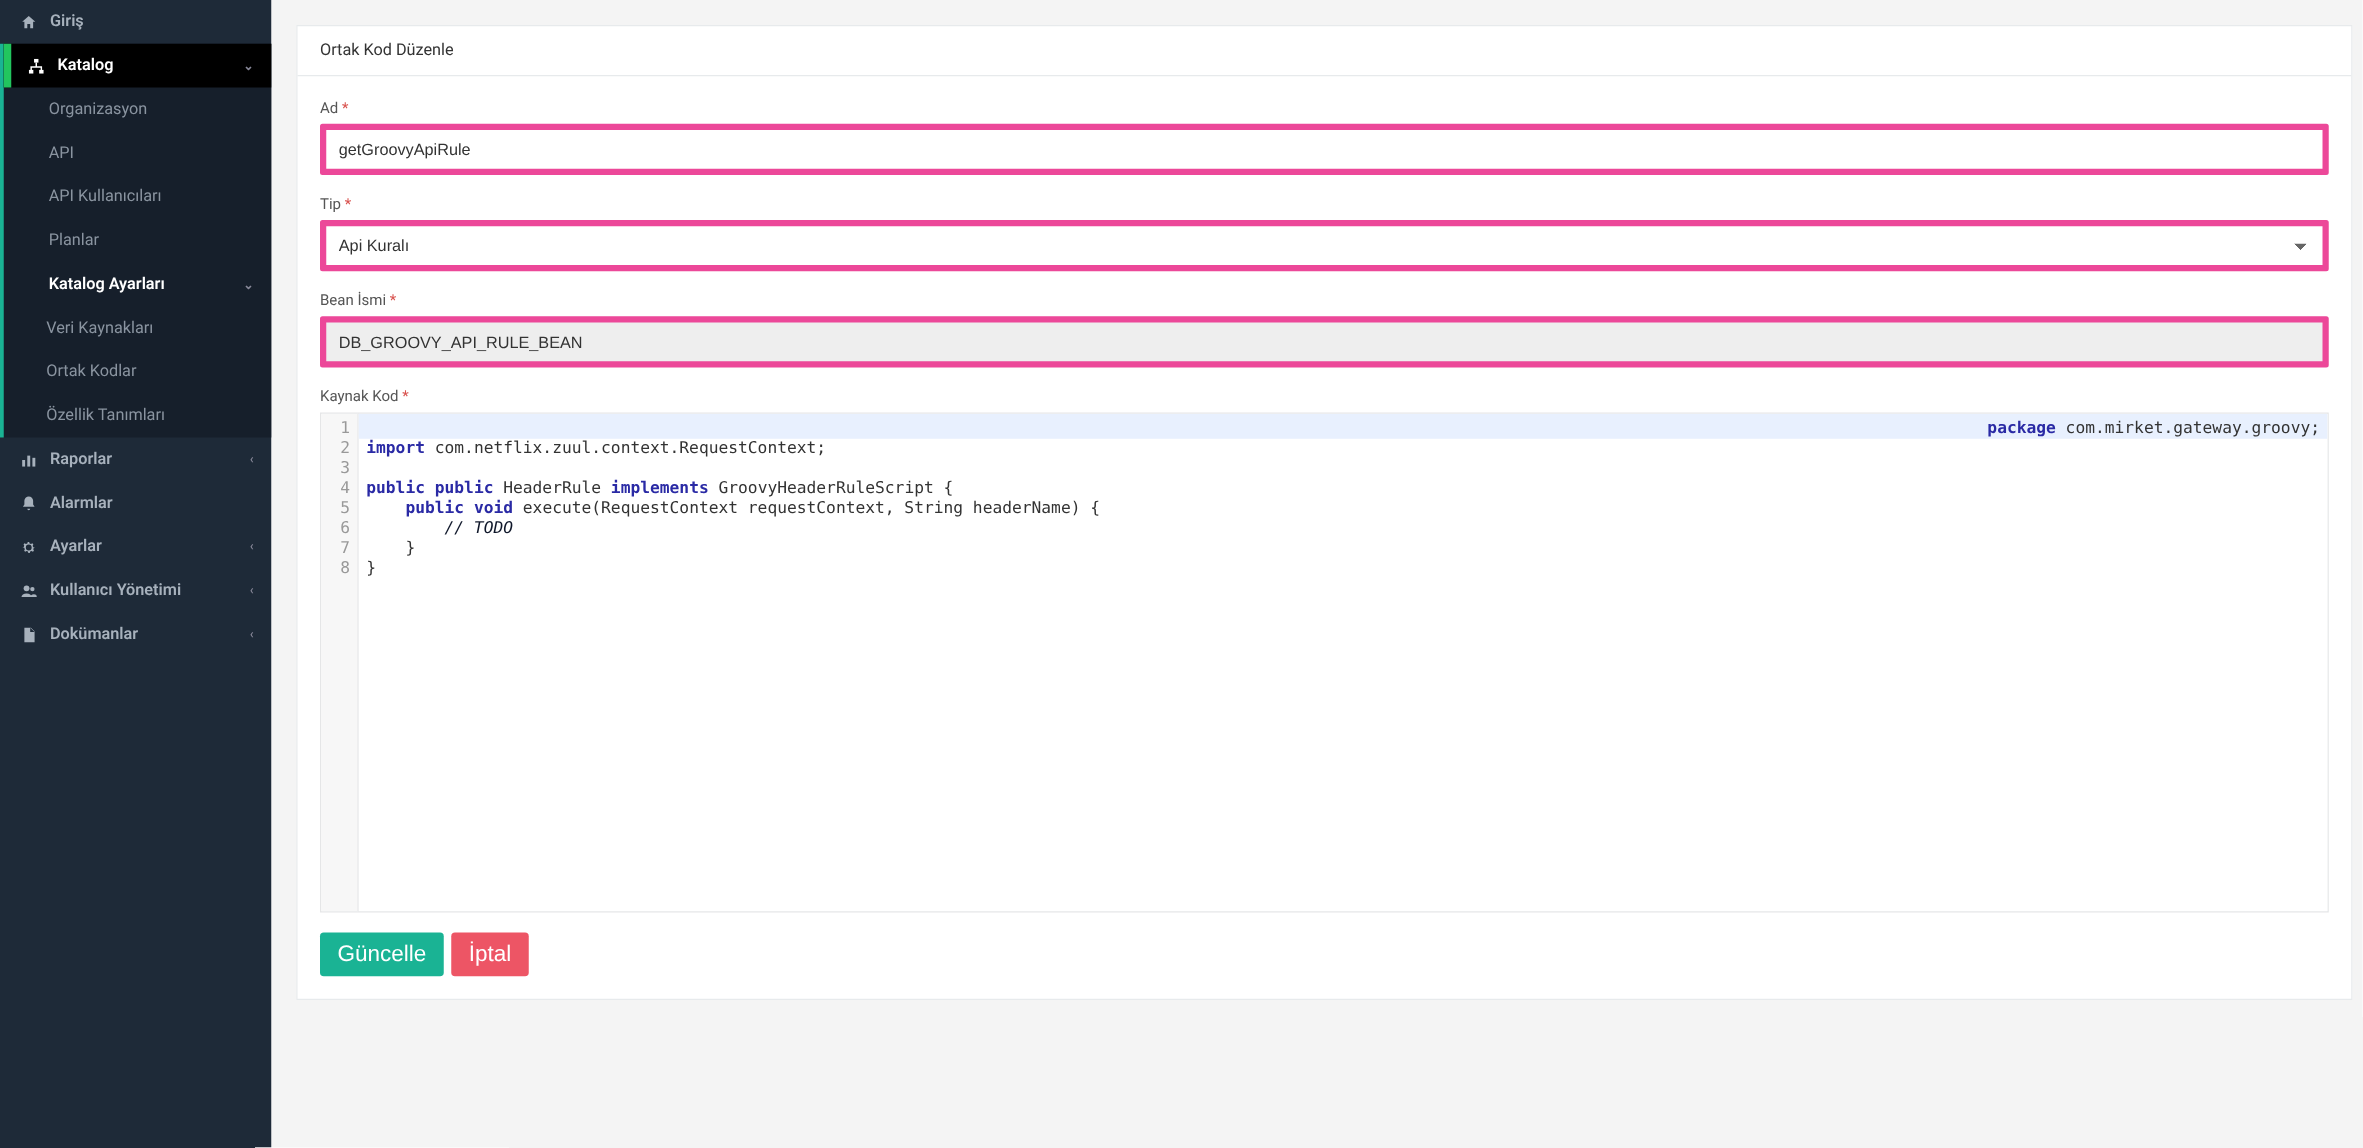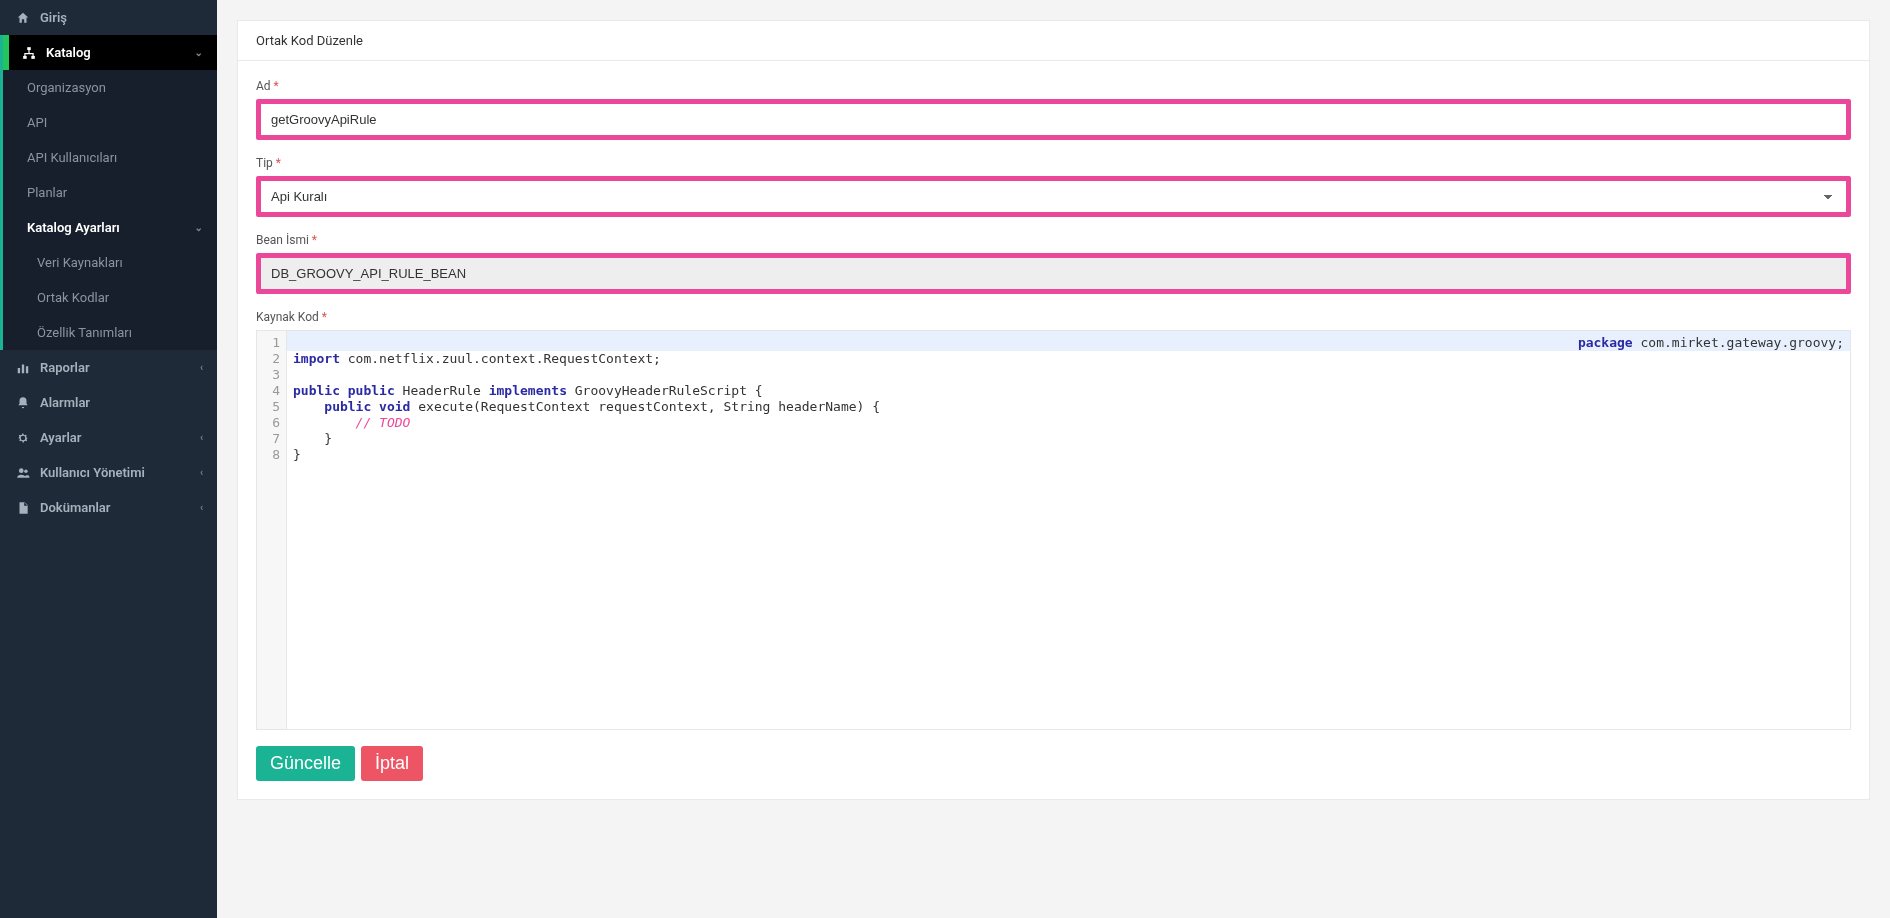--- a/index.html
+++ b/index.html
@@ -5,29 +5,29 @@
 * { margin: 0; padding: 0; box-sizing: border-box; }
 body { font-family: -apple-system, BlinkMacSystemFont, "Segoe UI", Roboto, sans-serif; font-size: 13px; background: #f4f4f4; color: #333; }
 .app { display: flex; min-height: 100vh; }
 
 
 .sidebar { width: 217px; background: #1e2a38; color: #a7b1bc; display: flex; flex-direction: column; }
 .nav-item { display: flex; align-items: center; padding: 10px 14px; cursor: pointer; color: #a7b1bc; font-weight: 600; font-size: 13px; }
 .nav-item.active { background: #000000; color: #fff; border-left: 6px solid #22c55e; padding-left: 11px; text-align: center; }
 .nav-item .icon { width: 18px; margin-right: 8px; display: inline-flex; align-items: center; justify-content: center; }
 .nav-item .chevron { margin-left: auto; font-size: 10px; color: #889; }
-.sub-item { padding: 10px 14px 10px 24px; cursor: pointer; color: #8a94a0; font-size: 13px; }
+.sub-item { padding: 10px 14px 10px 24px; cursor: pointer; color: #8a94a0; font-size: 13px; margin-left: 12px; }
 .sub-item.bold { color: #fff; font-weight: 600; display:flex; align-items:center; }
 .sub-item.bold .chevron { margin-left: auto; font-size: 10px; color:#889; }
 .sub-sub-item { padding: 10px 14px 10px 34px; cursor: pointer; color: #8a94a0; font-size: 13px; }
 .katalog-group { border-left: 3px solid #1ab394; background:#161f2b; }
 .katalog-group .sub-item, .katalog-group .sub-sub-item { border-left: none; }
 
 
-.main { flex: 1; padding: 0 20px 20px 20px; }
+.main { flex: 1; padding: 0 8px 20px 20px; }
 .panel { background: #fff; margin-top: 20px; border: 1px solid #e7eaec; }
 .panel-header { padding: 12px 18px; border-bottom: 1px solid #e7eaec; font-size: 13px; color:#333; }
 .panel-body { padding: 18px; }
 
 .form-row { display: flex; gap: 30px; justify-content: flex-end; }
 .form-col { flex: 1; }
 .form-group { margin-bottom: 16px; }
 .form-label { display: block; margin-bottom: 6px; font-size: 12px; color: #555; }
 .req { color: #d9534f; }
 .form-control, .form-select {
@@ -38,21 +38,21 @@
 .form-select { appearance: none; background-image: linear-gradient(45deg, transparent 50%, #666 50%), linear-gradient(135deg, #666 50%, transparent 50%);
   background-position: calc(100% - 18px) 14px, calc(100% - 13px) 14px; background-size: 5px 5px, 5px 5px; background-repeat: no-repeat; }
 
 
 .code-editor { border: 1px solid #e5e6e7; display: flex; font-family: "Consolas","Monaco",monospace; font-size: 13px; height: 400px; overflow: auto; }
 .gutter { background: #f7f7f7; color: #999; text-align: right; padding: 4px 6px; user-select: none; border-right: 1px solid #e5e6e7; min-width: 30px; }
 .gutter div { line-height: 16px; }
 .code-lines { flex: 1; padding: 4px 6px; white-space: pre; line-height: 16px; background:#fff; }
 .code-lines .line1 { background: #e8f0fe; display:block; margin:-4px -6px 0 -6px; padding: 4px 6px 0 6px; text-align: right; }
 .kw { color: #2a2aa5; font-weight: bold; }
-.comment { color: #ec4899; font-style: italic; }
+.comment { color: #0f172a; font-style: italic; }
 
 
 .btn-row { margin-top: 16px; display: flex; gap: 6px; }
 .btn { padding: 7px 14px; border: none; border-radius: 3px; font-size: 18px; cursor: pointer; color:#fff; }
 .btn-primary { background: #1ab394; }
 .btn-danger { background: #ed5565; }
 
 svg { width: 14px; height: 14px; }
 </style>
 </head>

